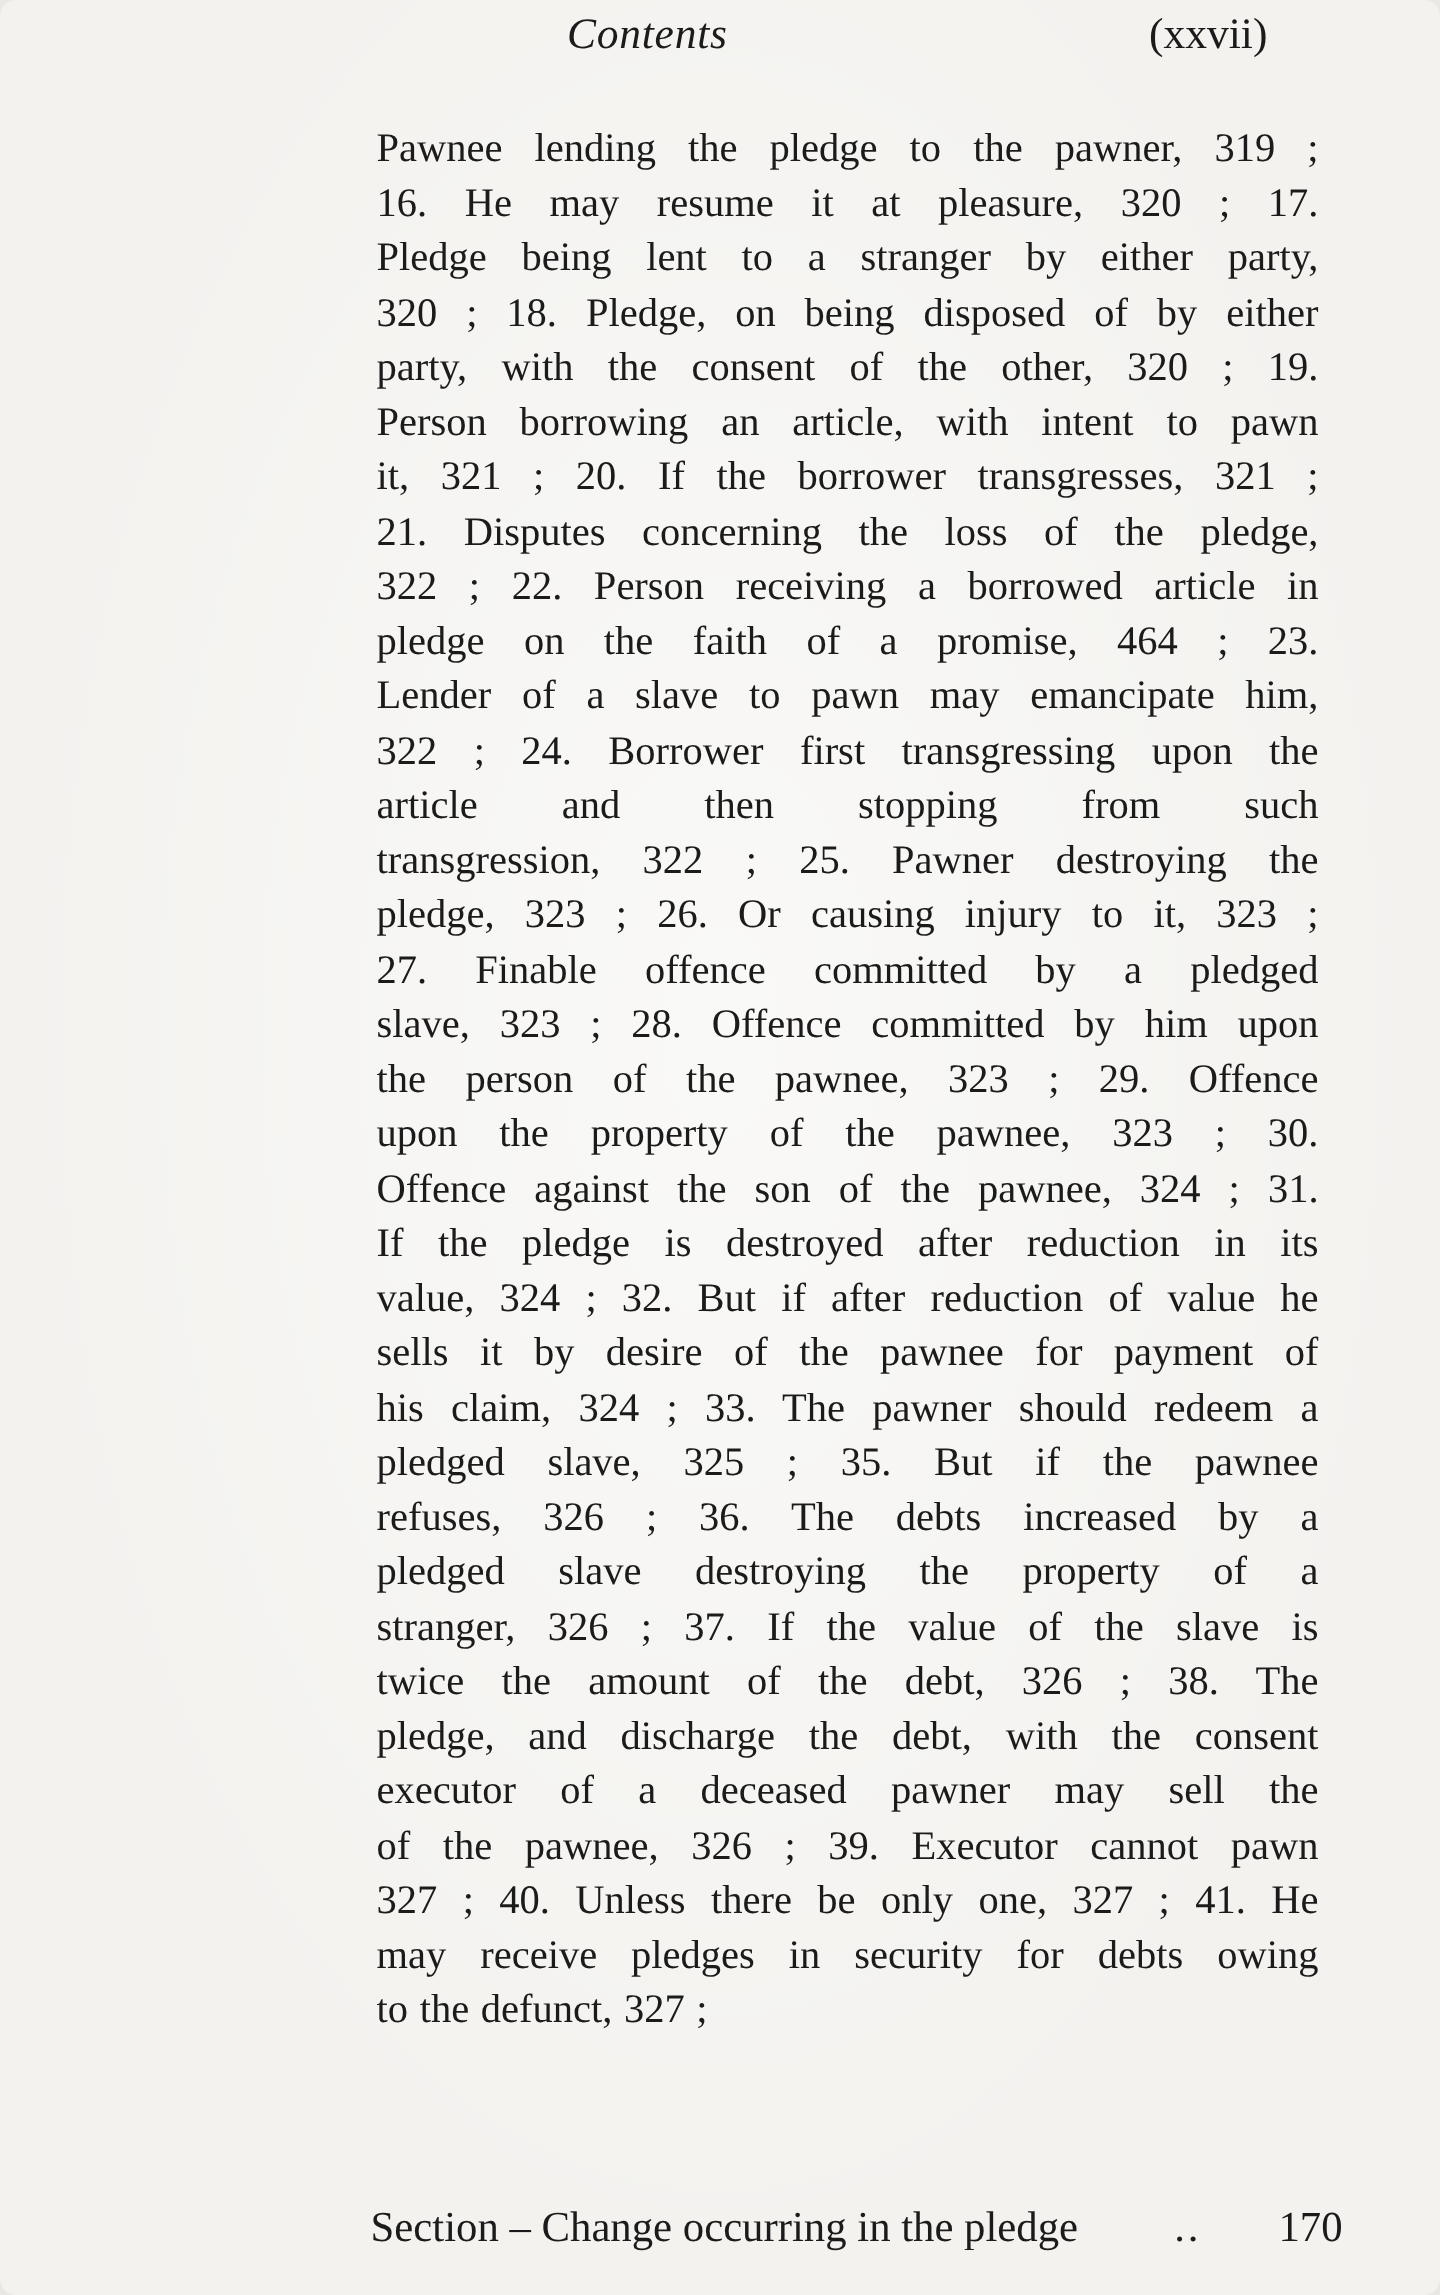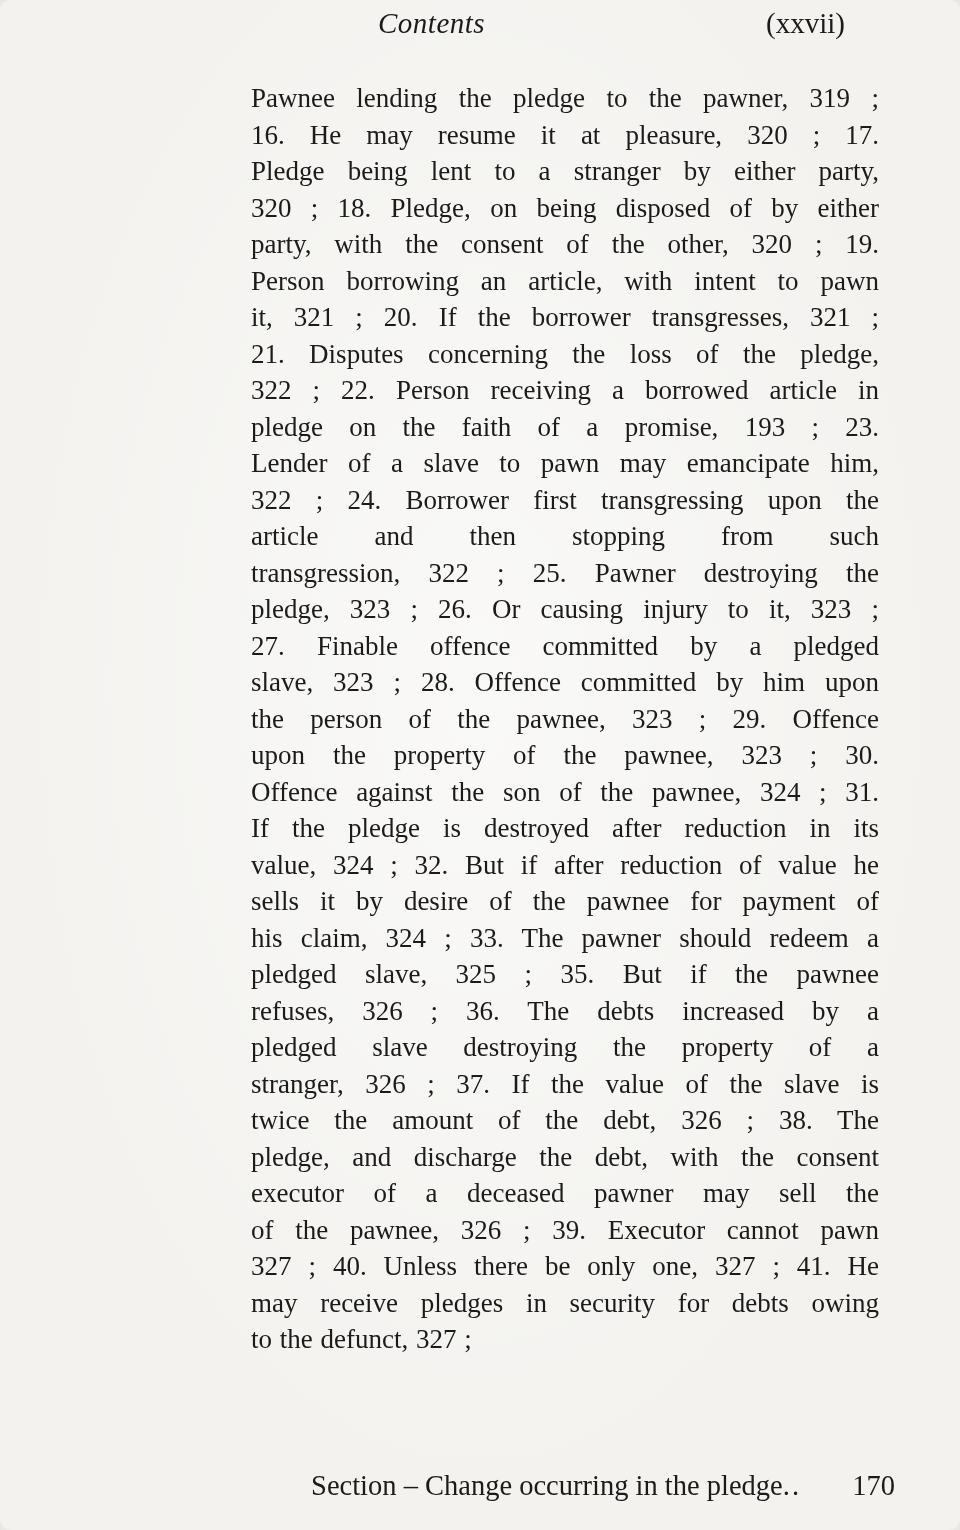--- a/index.html
+++ b/index.html
@@ -58,21 +58,21 @@
     position: absolute;
     left: 183px;
     top: 1470px;
     width: 712px;
     display: flex;
     align-items: baseline;
     font-size: 28.5px;
   }
   .footer-label {
     flex: 1 1 auto;
-    text-align: right;
+    text-align: center;
   }
   .footer-dots {
     margin-right: 46px;
     letter-spacing: 2px;
   }
   .footer-page {
     min-width: 48px;
     text-align: right;
   }
 </style>
@@ -88,21 +88,21 @@
   <div class="body-block">
       <div class="bline">Pawnee lending the pledge to the pawner, 319 ;</div>
       <div class="bline">16. He may resume it at pleasure, 320 ; 17.</div>
       <div class="bline">Pledge being lent to a stranger by either party,</div>
       <div class="bline">320 ; 18. Pledge, on being disposed of by either</div>
       <div class="bline">party, with the consent of the other, 320 ; 19.</div>
       <div class="bline">Person borrowing an article, with intent to pawn</div>
       <div class="bline">it, 321 ; 20. If the borrower transgresses, 321 ;</div>
       <div class="bline">21. Disputes concerning the loss of the pledge,</div>
       <div class="bline">322 ; 22. Person receiving a borrowed article in</div>
-      <div class="bline">pledge on the faith of a promise, 193 ; 23.</div>
+      <div class="bline">pledge on the faith of a promise, 464 ; 23.</div>
       <div class="bline">Lender of a slave to pawn may emancipate him,</div>
       <div class="bline">322 ; 24. Borrower first transgressing upon the</div>
       <div class="bline">article and then stopping from such</div>
       <div class="bline">transgression, 322 ; 25. Pawner destroying the</div>
       <div class="bline">pledge, 323 ; 26. Or causing injury to it, 323 ;</div>
       <div class="bline">27. Finable offence committed by a pledged</div>
       <div class="bline">slave, 323 ; 28. Offence committed by him upon</div>
       <div class="bline">the person of the pawnee, 323 ; 29. Offence</div>
       <div class="bline">upon the property of the pawnee, 323 ; 30.</div>
       <div class="bline">Offence against the son of the pawnee, 324 ; 31.</div>

